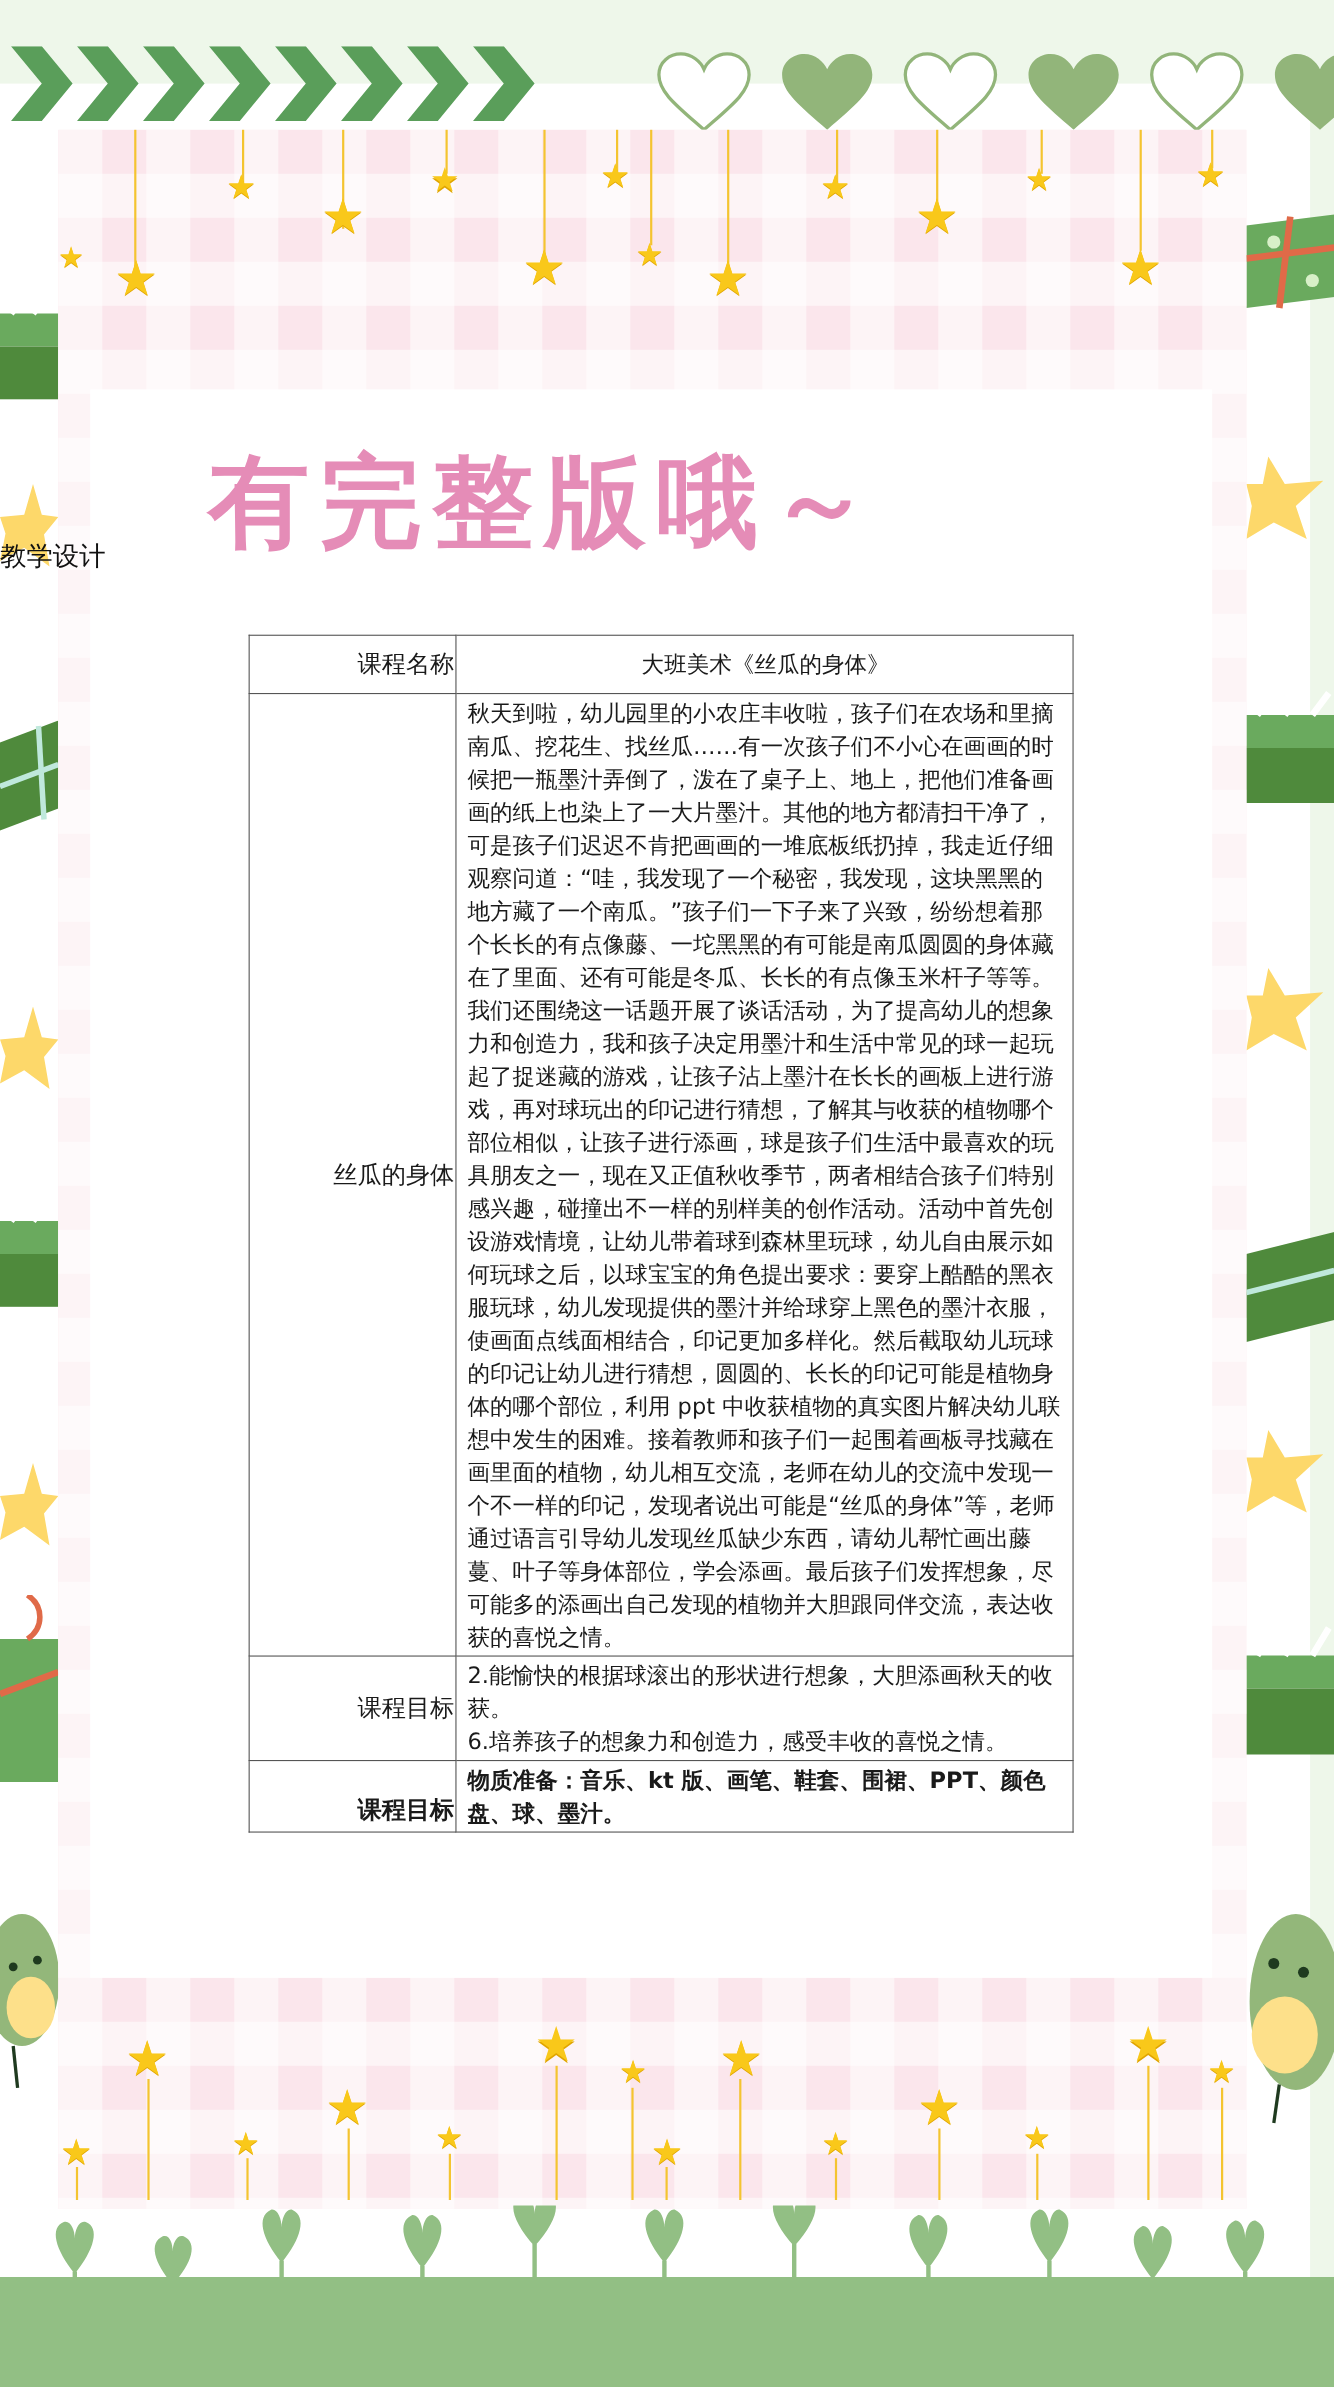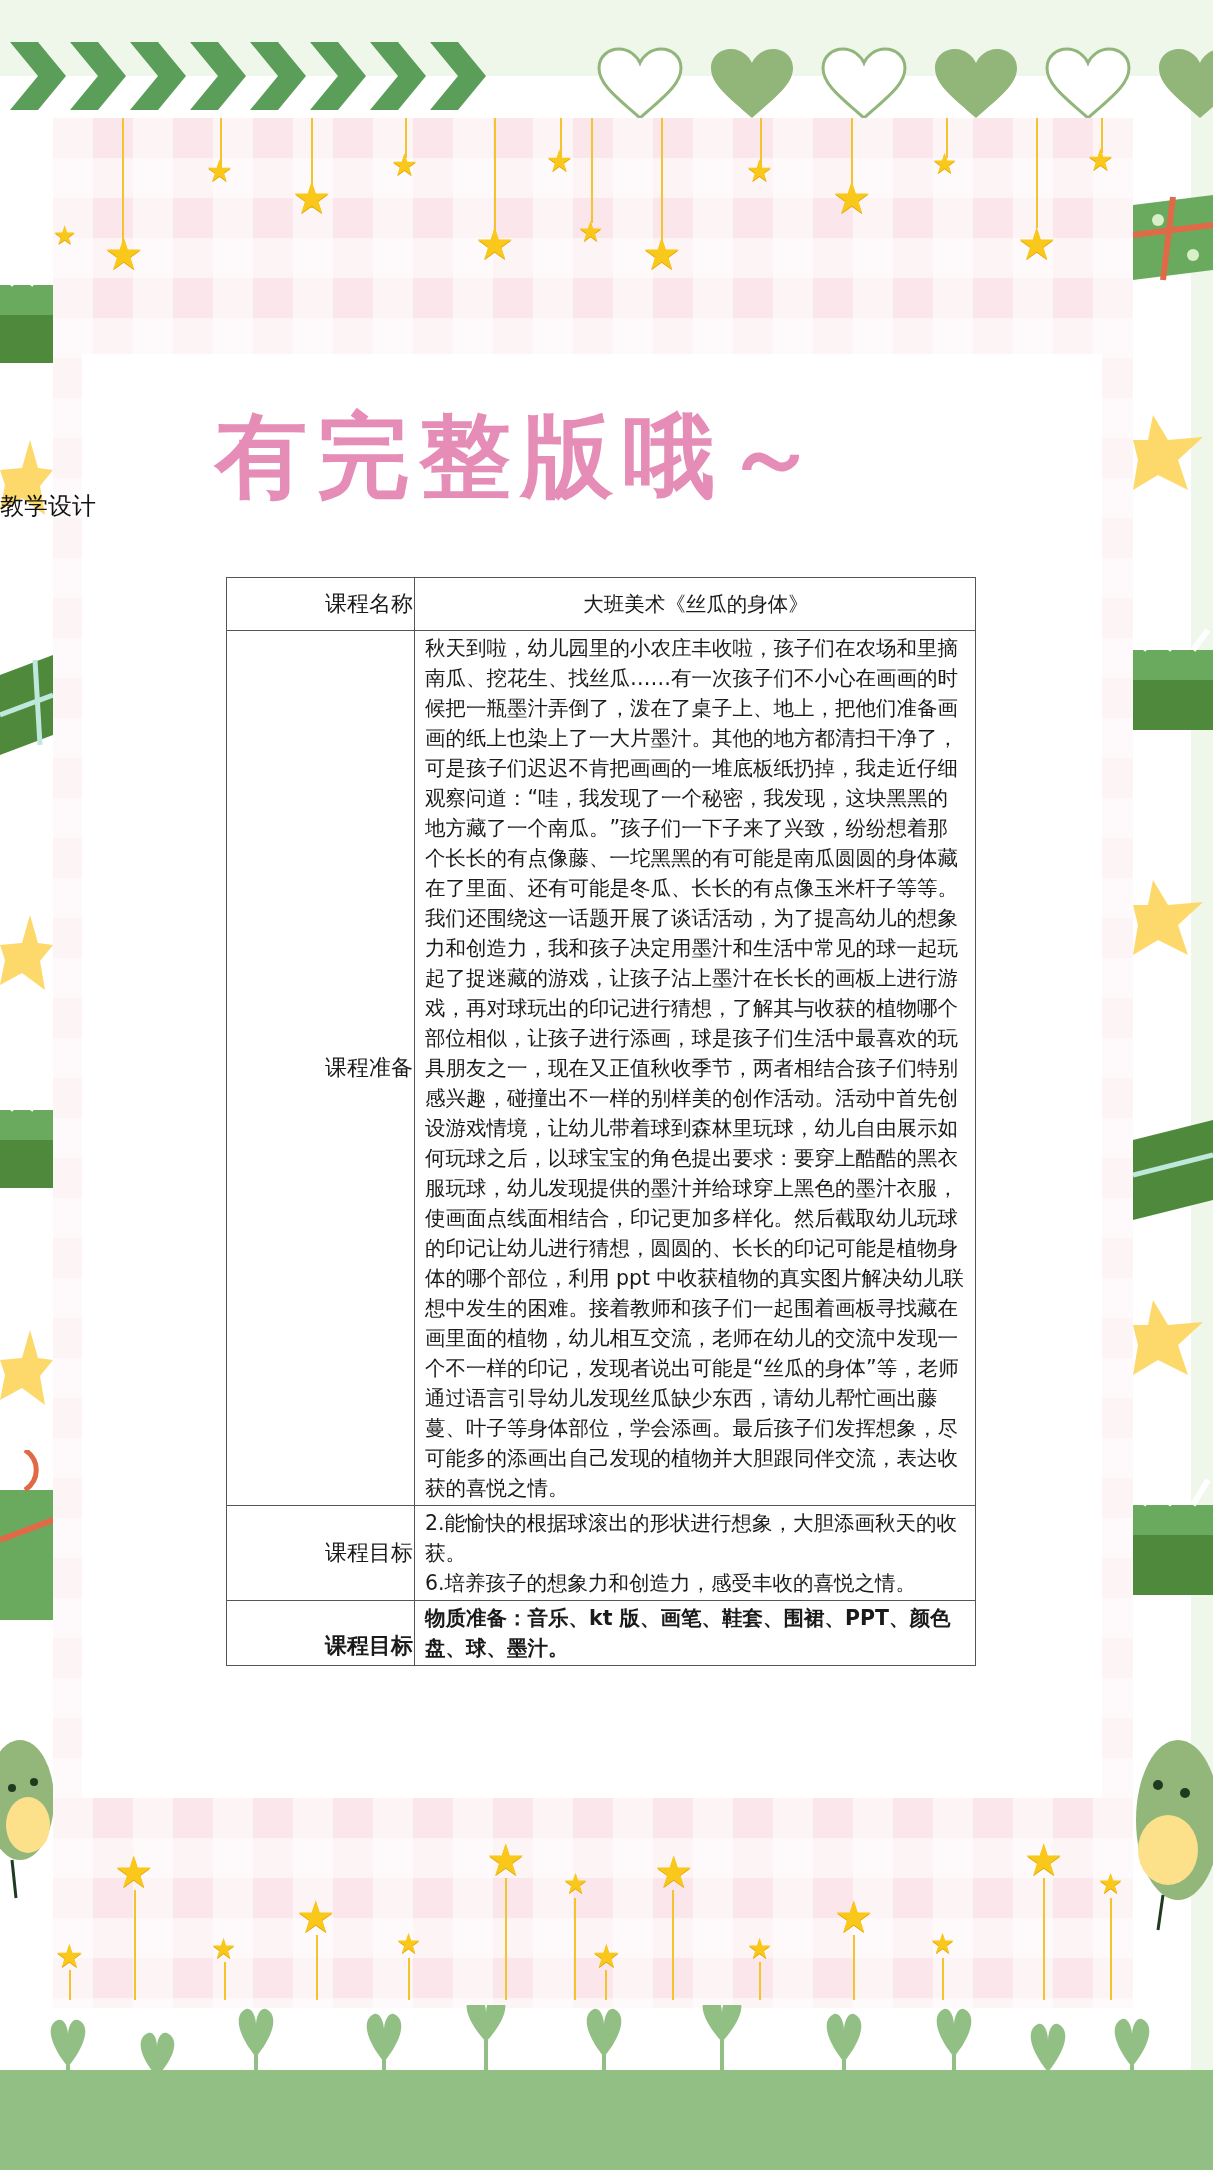--- a/index.html
+++ b/index.html
@@ -27,21 +27,21 @@
     .paper { position: absolute; left: 82px; top: 354px; width: 1020px; height: 1444px; background: #ffffff; }
 
     .hanging-star { position: absolute; width: 2px; background: #f4c430; }
     .star { position: absolute; color: #f9c81a; text-shadow: 0 1px 0 #e0a500; line-height: 1; }
 
     .side-deco { position: absolute; }
 
     .watermark-title {
       position: absolute; left: 0; width: 990px; top: 395px; text-align: center;
       font-family: "DejaVu Sans", sans-serif; font-weight: bold;
-      font-size: 92px; color: #e58cb7; letter-spacing: 10px; padding-left: 26px;
+      font-size: 92px; color: #e58cb7; letter-spacing: 10px;
     }
     .doc-title {
       position: absolute; left: 0; width: 1213px; top: 490px; text-align: left;
       font-size: 24px; color: #111;
     }
 
     table.lesson {
       position: absolute; left: 226px; top: 577px; width: 750px;
       border-collapse: collapse; font-size: 20.5px; color: #1a1a1a;
       font-family: "DejaVu Sans", sans-serif;
@@ -254,21 +254,21 @@
 <div class="watermark-title">有完整版哦～</div>
 <div class="doc-title">教学设计</div>
 
 <table class="lesson">
   <tbody>
       <tr class="row-name">
     <td class="label">课程名称</td>
     <td class="value center">大班美术《丝瓜的身体》</td>
   </tr>
   <tr>
-    <td class="label">课程准备</td>
+    <td class="label">丝瓜的身体</td>
     <td class="value">秋天到啦，幼儿园里的小农庄丰收啦，孩子们在农场和里摘南瓜、挖花生、找丝瓜……有一次孩子们不小心在画画的时候把一瓶墨汁弄倒了，泼在了桌子上、地上，把他们准备画画的纸上也染上了一大片墨汁。其他的地方都清扫干净了，可是孩子们迟迟不肯把画画的一堆底板纸扔掉，我走近仔细观察问道：“哇，我发现了一个秘密，我发现，这块黑黑的地方藏了一个南瓜。”孩子们一下子来了兴致，纷纷想着那个长长的有点像藤、一坨黑黑的有可能是南瓜圆圆的身体藏在了里面、还有可能是冬瓜、长长的有点像玉米杆子等等。我们还围绕这一话题开展了谈话活动，为了提高幼儿的想象力和创造力，我和孩子决定用墨汁和生活中常见的球一起玩起了捉迷藏的游戏，让孩子沾上墨汁在长长的画板上进行游戏，再对球玩出的印记进行猜想，了解其与收获的植物哪个部位相似，让孩子进行添画，球是孩子们生活中最喜欢的玩具朋友之一，现在又正值秋收季节，两者相结合孩子们特别感兴趣，碰撞出不一样的别样美的创作活动。活动中首先创设游戏情境，让幼儿带着球到森林里玩球，幼儿自由展示如何玩球之后，以球宝宝的角色提出要求：要穿上酷酷的黑衣服玩球，幼儿发现提供的墨汁并给球穿上黑色的墨汁衣服，使画面点线面相结合，印记更加多样化。然后截取幼儿玩球的印记让幼儿进行猜想，圆圆的、长长的印记可能是植物身体的哪个部位，利用 ppt 中收获植物的真实图片解决幼儿联想中发生的困难。接着教师和孩子们一起围着画板寻找藏在画里面的植物，幼儿相互交流，老师在幼儿的交流中发现一个不一样的印记，发现者说出可能是“丝瓜的身体”等，老师通过语言引导幼儿发现丝瓜缺少东西，请幼儿帮忙画出藤蔓、叶子等身体部位，学会添画。最后孩子们发挥想象，尽可能多的添画出自己发现的植物并大胆跟同伴交流，表达收获的喜悦之情。</td>
   </tr>
   <tr>
     <td class="label">课程目标</td>
     <td class="value">
       <div>2.能愉快的根据球滚出的形状进行想象，大胆添画秋天的收获。</div>
       <div>6.培养孩子的想象力和创造力，感受丰收的喜悦之情。</div>
     </td>
   </tr>
   <tr class="row-prep">

